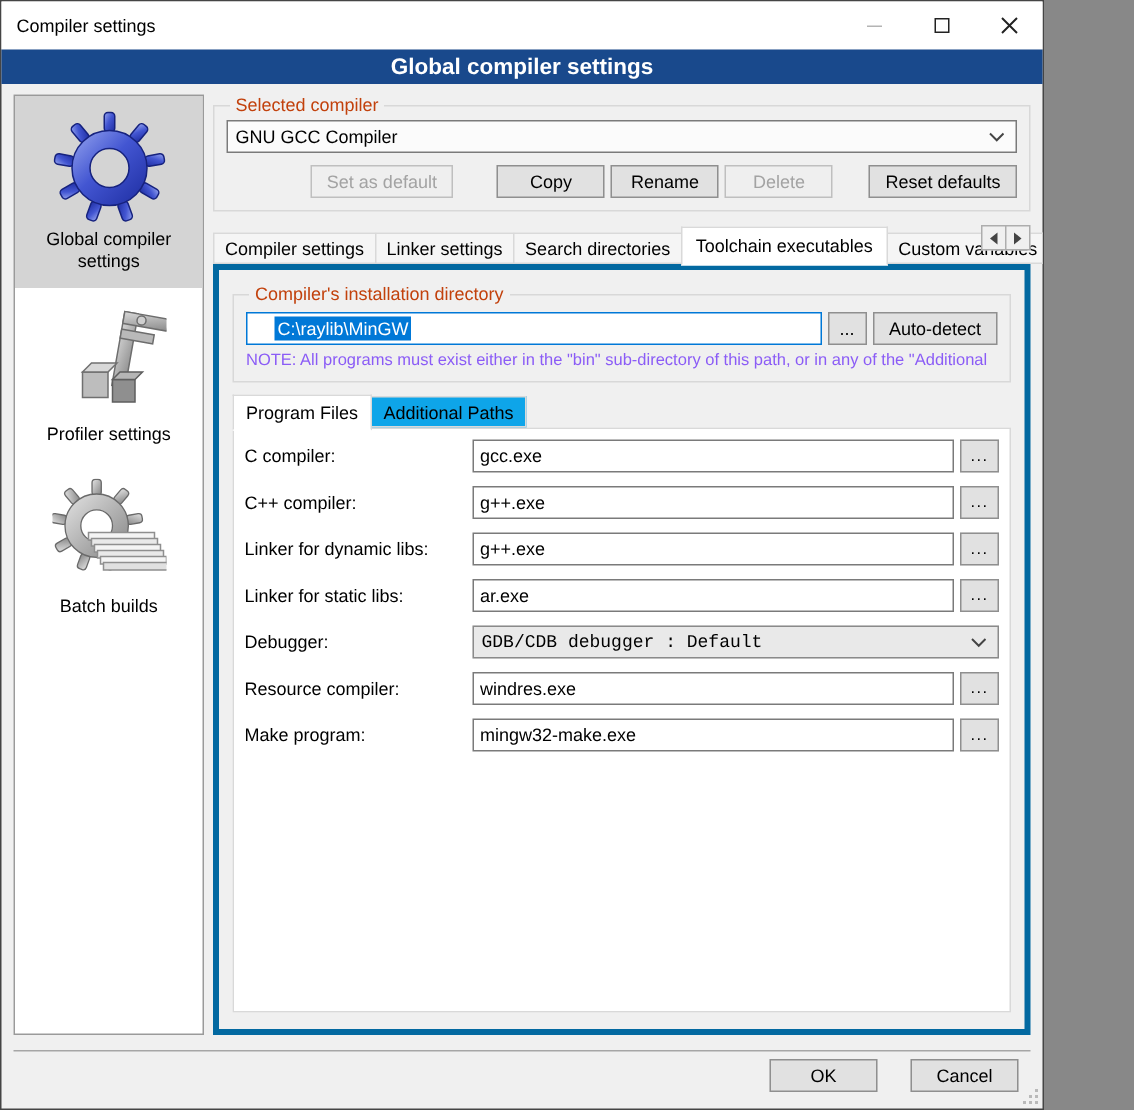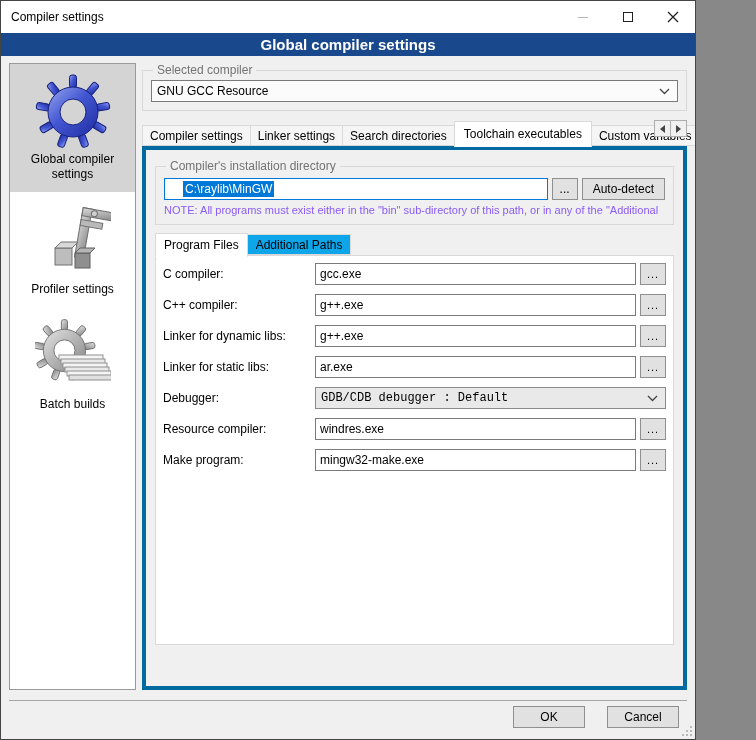--- a/index.html
+++ b/index.html
@@ -23,21 +23,21 @@
   .sidebar{ width:127px; height:627px; background:#fff; border:1px solid #9a9a9a; margin-right:6px; overflow:hidden; }
   .side-item{ text-align:center; padding:8px 2px 10px; margin-bottom:2px; }
   .side-item.selected{ background:#d4d4d4; }
   .side-item .icon-box{ height:80px; display:flex; align-items:center; justify-content:center; }
   .side-label{ font-size:12px; color:#000; line-height:15px; }
 
   
   .main{ flex:1; display:flex; flex-direction:column; min-width:0; }
 
   fieldset{ border:1px solid #d8d8d8; padding:3px 8px 8px 8px; }
-  legend{ font-size:12px; color:#737373; padding:0 4px; margin-left:2px; }
+  legend{ font-size:12px; color:#c2410c; padding:0 4px; margin-left:2px; }
 
   .combo{ height:22px; border:1px solid #7a7a7a; background:#fbfbfb; display:flex; align-items:center; font-size:12px; padding-left:5px; }
   .combo .chev{ margin-left:auto; margin-right:7px; }
   .combo.gray{ background:#e9e9e9; border-color:#8a8a8a; }
 
   .btn{ height:22px; background:#e1e1e1; border:1px solid #8f8f8f; font-size:12px; font-family:"Liberation Sans",sans-serif; color:#000; padding:0 10px; display:inline-flex; align-items:center; justify-content:center; }
   .btn.disabled{ background:#efefef; border-color:#bfbfbf; color:#a3a3a3; }
   .cg-row{ display:flex; justify-content:flex-end; align-items:center; margin-top:8px; gap:4px; }
   .cg-row .b-copy{ margin-left:25px; }
   .cg-row .b-reset{ margin-left:20px; }
@@ -191,24 +191,31 @@
         </div>
         <div class="side-label">Batch builds</div>
       </div>
     </div>
 
     <div class="main">
 
       <fieldset>
         <legend>Selected compiler</legend>
         <div class="combo">
-          <span>GNU GCC Resource</span>
+          <span>GNU GCC Compiler</span>
           <svg class="chev" width="11" height="7" viewBox="0 0 11 7">
               <polyline points="1,1 5.5,5.5 10,1" fill="none" stroke="#444" stroke-width="1.3"></polyline>
             </svg>
+        </div>
+        <div class="cg-row">
+          <button class="btn disabled b-setdef">Set as default</button>
+          <button class="btn b-copy">Copy</button>
+          <button class="btn">Rename</button>
+          <button class="btn disabled">Delete</button>
+          <button class="btn b-reset">Reset defaults</button>
         </div>
       </fieldset>
 
       <div class="tabstrip">
         <div class="tab">Compiler settings</div>
         <div class="tab">Linker settings</div>
         <div class="tab">Search directories</div>
         <div class="tab active">Toolchain executables</div>
         <div class="tab">Custom variables</div>
         <div class="tab clip">Build options</div>

